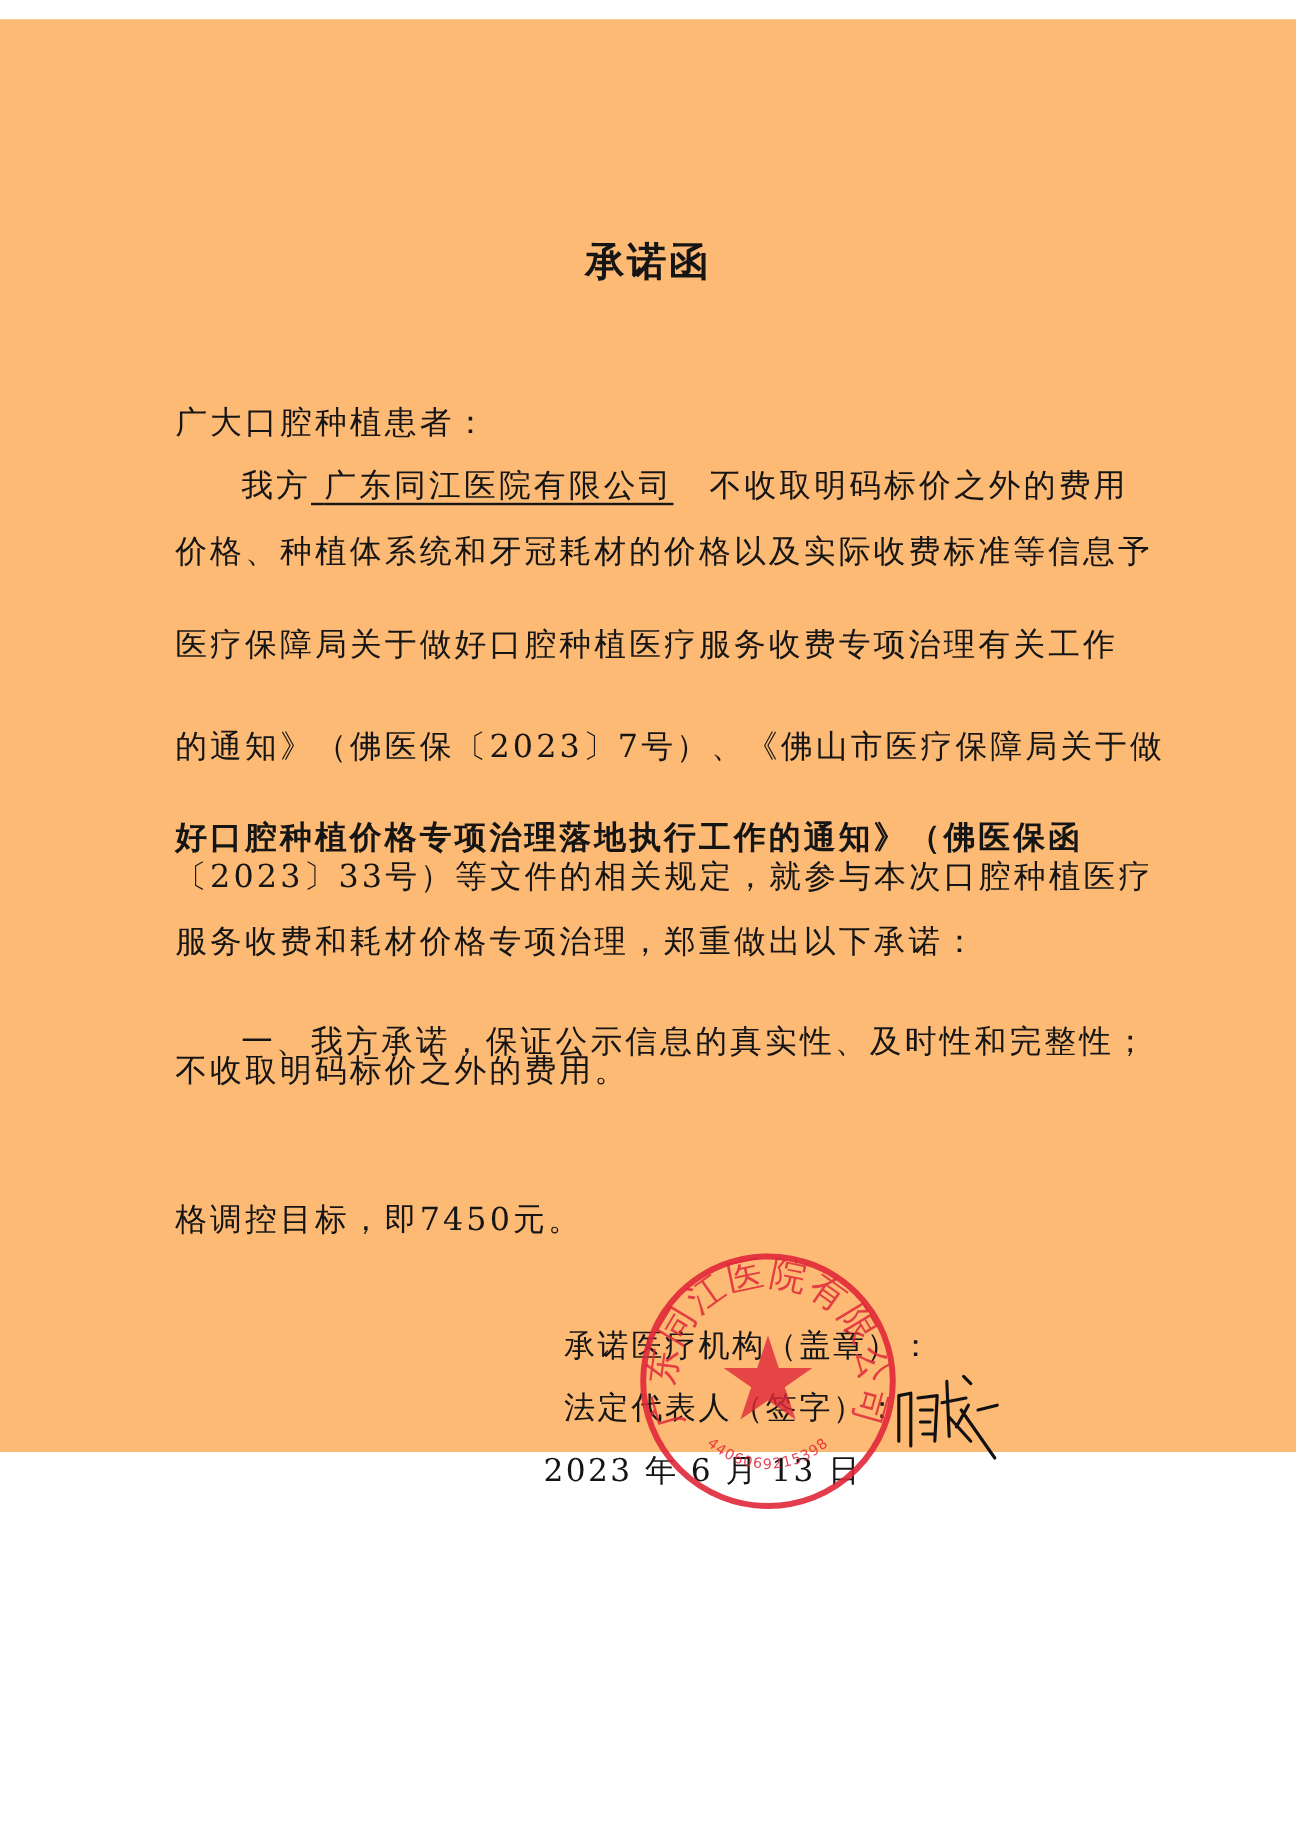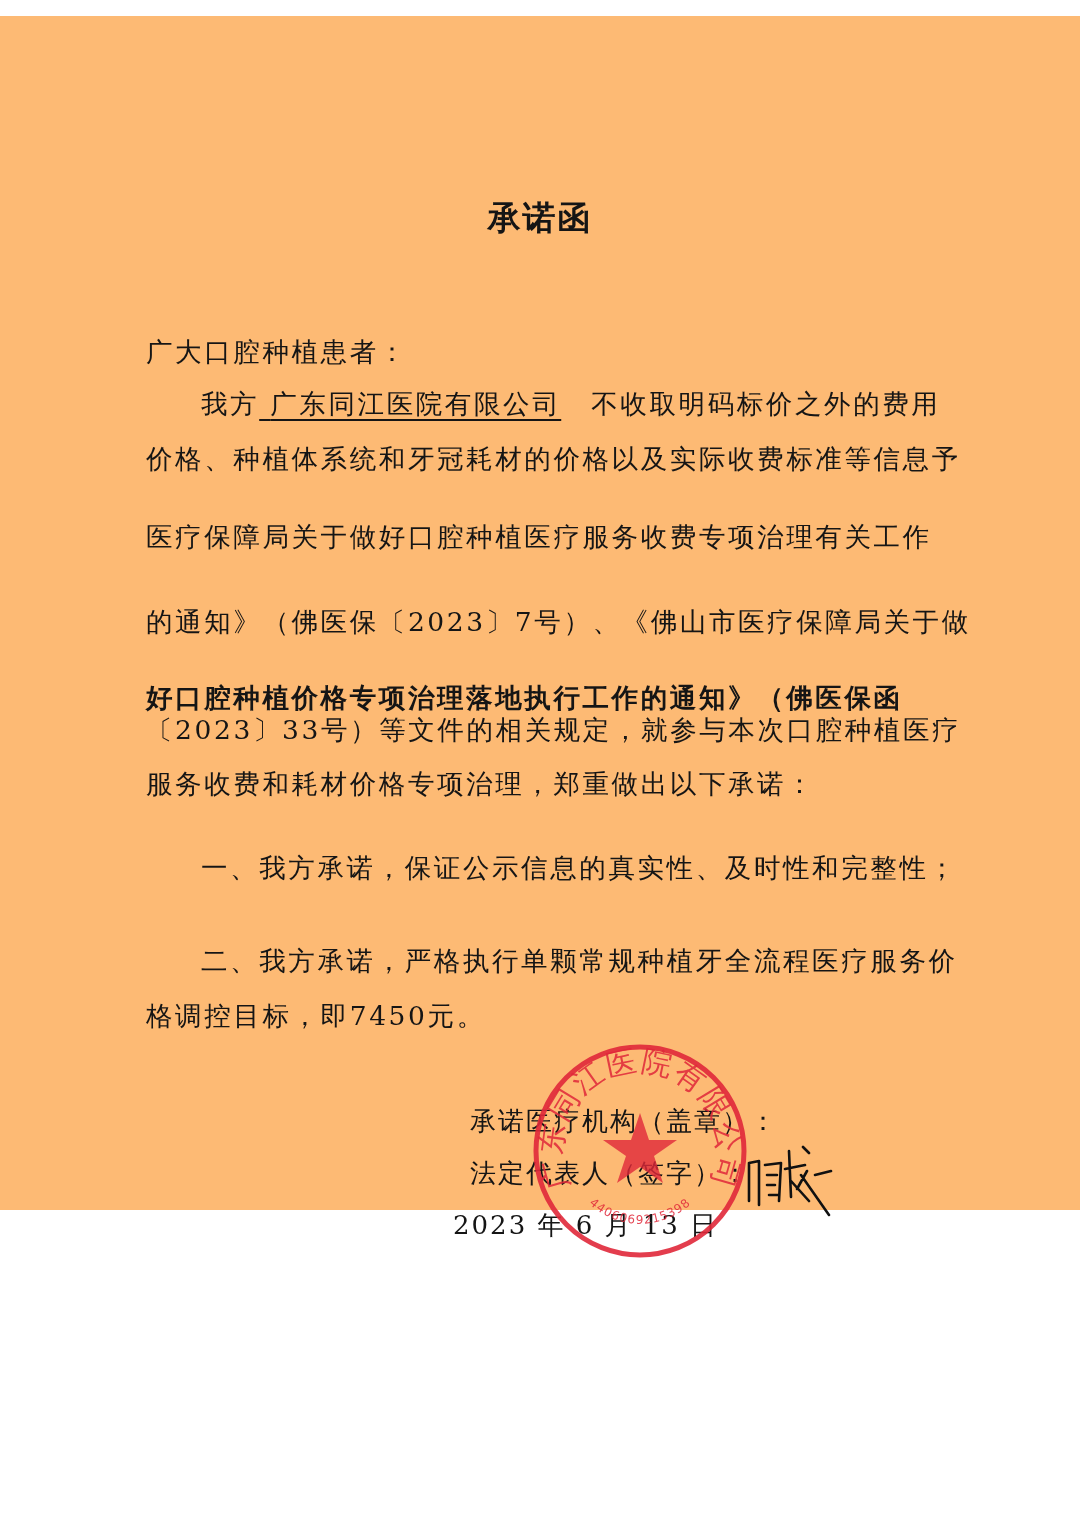--- a/index.html
+++ b/index.html
@@ -27,22 +27,22 @@
     <span>我方</span><span class="underline">&nbsp;<span>广东同江医院有限公司</span></span><span>不收取明码标价之外的费用</span>
   </div>
   <div class="line" style="top:425px;">价格、种植体系统和牙冠耗材的价格以及实际收费标准等信息予</div>
   <div class="line" style="top:503px;">医疗保障局关于做好口腔种植医疗服务收费专项治理有关工作</div>
   <div class="line" style="top:588px;">的通知》（佛医保〔2023〕7号）、《佛山市医疗保障局关于做</div>
   <div class="line" style="top:664px;font-weight:bold;">好口腔种植价格专项治理落地执行工作的通知》（佛医保函</div>
   <div class="line" style="top:696px;">〔2023〕33号）等文件的相关规定，就参与本次口腔种植医疗</div>
   <div class="line" style="top:750px;font-family:Liberation Serif, serif;">服务收费和耗材价格专项治理，郑重做出以下承诺：</div>
 
   <div class="line indent" style="top:834px;">一、我方承诺，保证公示信息的真实性、及时性和完整性；</div>
+  <div class="line" style="top:858px;">不收取明码标价之外的费用。</div>
 
-  <div class="line indent" style="top:927px;">二、我方承诺，严格执行单颗常规种植牙全流程医疗服务价</div>
   <div class="line" style="top:982px;">格调控目标，即7450元。</div>
 
   <div class="sig" style="left:470px; top:1088px;">承诺医疗机构（盖章）：</div>
   <div class="sig" style="left:470px; top:1140px;">法定代表人（签字）：</div>
   <div class="sig" style="left:453px; top:1192px;">2023 年 6 月 13 日</div>
 
   <svg class="stamp" viewBox="0 0 220 220">
     <defs>
       <path id="arcTop" d="M 35 130 A 78 78 0 1 1 185 130"></path>
       <path id="arcBottom" d="M 48 150 A 75 75 0 0 0 172 150"></path>

